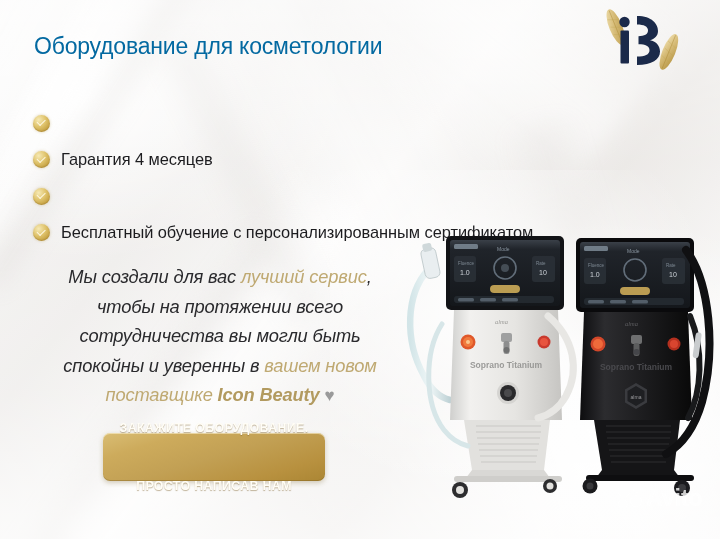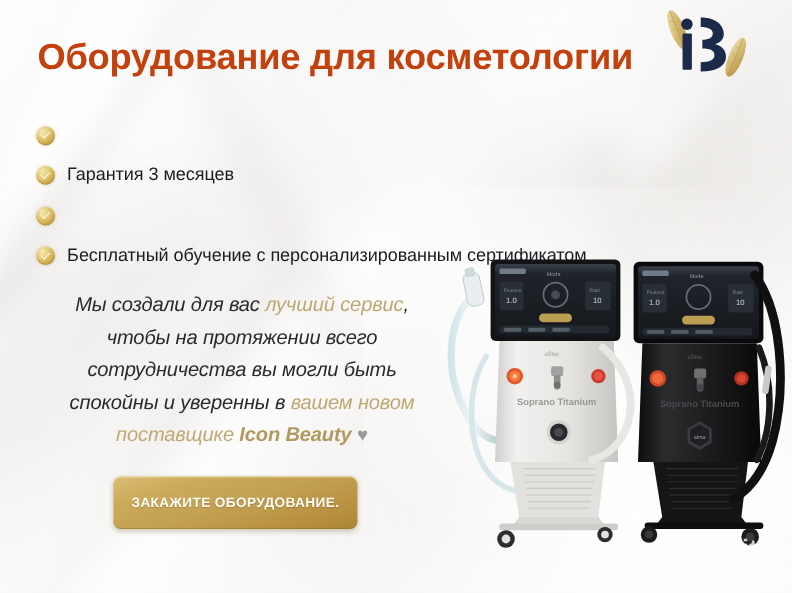--- a/index.html
+++ b/index.html
@@ -45,22 +45,22 @@
     background:linear-gradient(180deg,rgba(255,255,255,.55) 0%,rgba(255,255,255,.18) 30%,rgba(255,255,255,.30) 72%,rgba(255,255,255,.70) 100%);
   }
   .bright-mid {
     position:absolute; left:330px; top:170px; width:390px; height:330px;
     background:radial-gradient(ellipse at 40% 40%, rgba(255,255,255,.95) 0%, rgba(255,255,255,0) 70%);
   }
 
   
   #heading {
     position:absolute; left:34px; top:33px;
-    font-size:33px; font-weight:700; letter-spacing:-.2px;
-    color:#c2410c; white-space:nowrap;
+    font-size:23px; font-weight:400; letter-spacing:-.2px;
+    color:#0369a1; white-space:nowrap;
   }
 
   
   #logo { position:absolute; left:596px; top:8px; width:92px; height:62px; }
 
   
   #bullets { position:absolute; left:33px; top:105px; width:660px; }
   .bullet-row { display:flex; align-items:center; height:36.5px; }
   .bullet-dot {
     width:17px; height:17px; border-radius:50%;
@@ -163,37 +163,38 @@
     </g>
   </svg>
 </div>
 
 <div id="bullets">
   <div class="bullet-row">
     <span class="bullet-dot"></span>
   </div>
   <div class="bullet-row">
     <span class="bullet-dot"></span>
-    <span class="bullet-text">Гарантия 3 месяцев</span>
+    <span class="bullet-text">Гарантия 4 месяцев</span>
   </div>
   <div class="bullet-row">
     <span class="bullet-dot"></span>
   </div>
   <div class="bullet-row">
     <span class="bullet-dot"></span>
     <span class="bullet-text">Бесплатный обучение с персонализированным сертификатом</span>
   </div>
 </div>
 
 <div id="para">
   <span>Мы создали для вас </span><span class="gold">лучший сервис</span><span>, чтобы на протяжении всего сотрудничества вы могли быть спокойны и уверенны в </span><span class="gold">вашем новом поставщике </span><span class="gold-b">Icon Beauty</span> <span class="heart">♥</span>
 </div>
 
 <button id="cta">
   <span>ЗАКАЖИТЕ ОБОРУДОВАНИЕ.</span>
+  <span>ПРОСТО НАПИСАВ НАМ</span>
 </button>
 
 <div id="machines">
   <svg width="322" height="282" viewBox="0 0 322 282">
     <defs>
       <linearGradient id="wbody" x1="0" y1="0" x2="1" y2="0">
         <stop offset="0%" stop-color="#cfcfcd"></stop>
         <stop offset="18%" stop-color="#f2f1ef"></stop>
         <stop offset="58%" stop-color="#e6e5e2"></stop>
         <stop offset="100%" stop-color="#c6c5c2"></stop>

